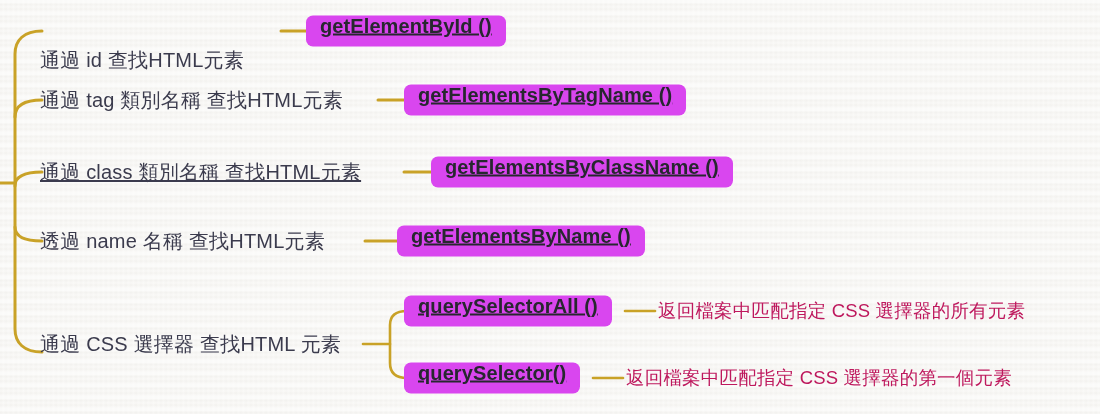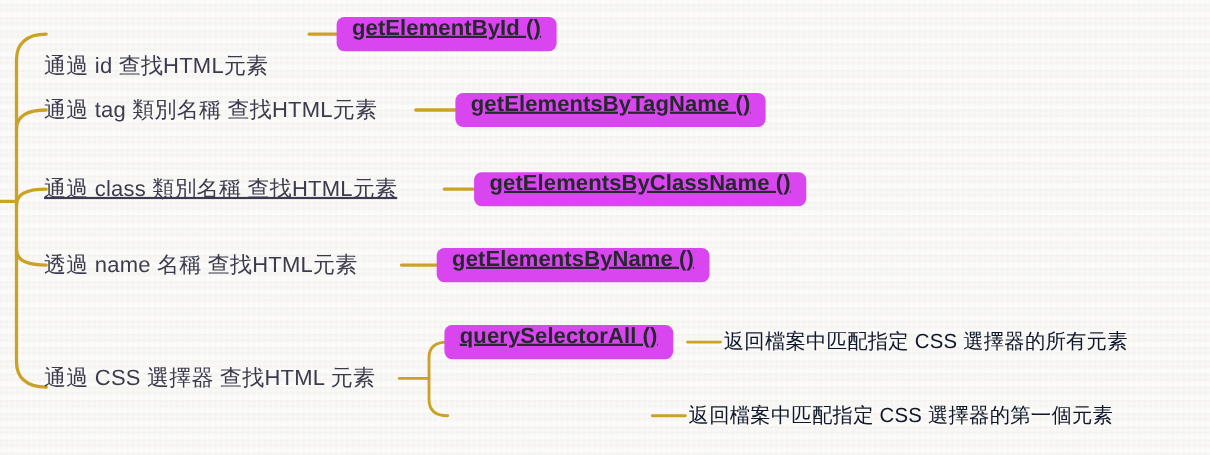--- a/index.html
+++ b/index.html
@@ -69,21 +69,21 @@
     position: absolute;
     color: #3b3b4d;
     font-size: 20px;
     line-height: 1;
     white-space: nowrap;
     letter-spacing: 0.2px;
     transform: translateY(-50%);
   }
   .desc-label {
     position: absolute;
-    color: #0f172a;
+    color: #be185d;
     font-size: 18.5px;
     line-height: 1;
     white-space: nowrap;
     letter-spacing: 0.2px;
     transform: translateY(-50%);
   }
 
   
   .badge {
     position: absolute;
@@ -135,28 +135,29 @@
              C 390 372, 395 378, 407 378"></path>
 
     <path class="wire-thin" d="M 625 311 L 655 311"></path>
     <path class="wire-thin" d="M 593 378 L 623 378"></path>
   </svg>
 
   <div class="node-label" style="left:40px; top:31px;margin-top:29px;">通過 id 查找HTML元素</div>
   <div class="badge" style="left:306px; top:31px;">getElementById ()</div>
 
   <div class="node-label" style="left:40px; top:100px;">通過 tag 類別名稱 查找HTML元素</div>
-  <div class="badge" style="left:414px; top:100px;">getElementsByTagName ()</div>
+  <div class="badge" style="left:404px; top:100px;">getElementsByTagName ()</div>
 
   <div class="node-label" style="left:40px; top:172px;text-decoration:underline;">通過 class 類別名稱 查找HTML元素</div>
   <div class="badge" style="left:431px; top:172px;text-align:right;">getElementsByClassName ()</div>
 
   <div class="node-label" style="left:40px; top:241px;">透過 name 名稱 查找HTML元素</div>
   <div class="badge" style="left:397px; top:241px;">getElementsByName ()</div>
 
   <div class="node-label" style="left:40px; top:344px;">通過 CSS 選擇器 查找HTML 元素</div>
 
   <div class="badge" style="left:404px; top:311px;">querySelectorAll ()</div>
   <div class="desc-label" style="left:658px; top:311px;">返回檔案中匹配指定 CSS 選擇器的所有元素</div>
 
+  <div class="badge" style="left:404px; top:378px;">querySelector()</div>
   <div class="desc-label" style="left:626px; top:378px;">返回檔案中匹配指定 CSS 選擇器的第一個元素</div>
 
 </div>
 
 </body></html>

